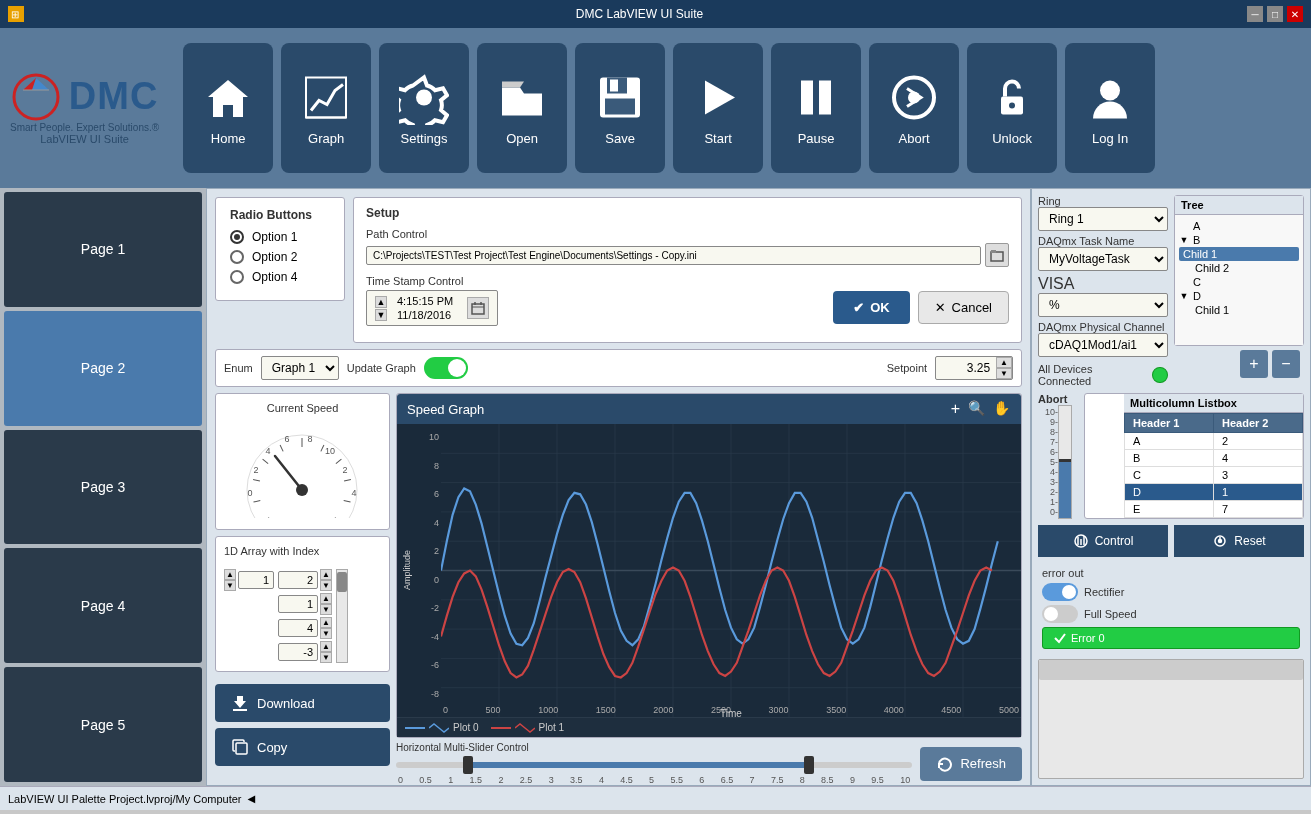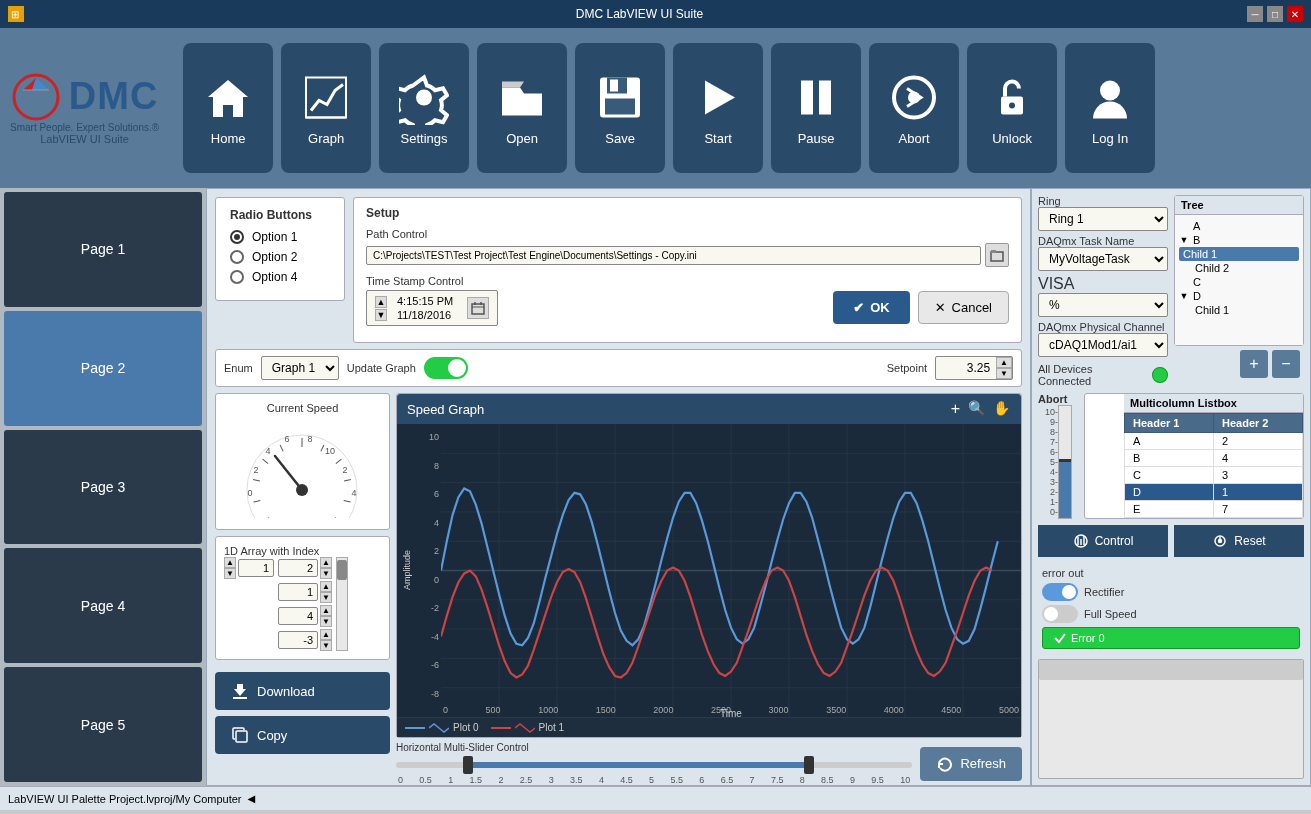--- a/index.html
+++ b/index.html
@@ -59,21 +59,21 @@
     .ok-cancel-row { display: flex; gap: 8px; justify-content: flex-end; }
     .ok-btn { background: #2a5a8c; color: white; border: none; border-radius: 4px; padding: 8px 20px; font-size: 13px; font-weight: bold; cursor: pointer; display: flex; align-items: center; gap: 6px; }
     .cancel-btn { background: #e8e8e8; border: 1px solid #aaa; border-radius: 4px; padding: 8px 16px; font-size: 13px; cursor: pointer; display: flex; align-items: center; gap: 6px; }
 
     
     .gauge-section { background: white; border: 1px solid #aab; border-radius: 3px; padding: 8px; text-align: center; min-width: 165px; }
     .gauge-title { font-size: 11px; color: #333; margin-bottom: 4px; }
 
     
     .array-section { background: white; border: 1px solid #aab; border-radius: 3px; padding: 8px; min-width: 165px; }
-    .array-title { font-size: 11px; color: #333; margin-bottom: 0; }
+    .array-title { font-size: 11px; color: #333; margin-bottom: 12px; }
     .array-grid { display: flex; gap: 4px; }
     .array-index-ctrl { display: flex; flex-direction: column; }
     .array-spinbox { width: 36px; border: 1px solid #888; border-radius: 2px; padding: 2px 4px; font-size: 11px; text-align: right; background: #f8f8f0; }
     .array-values-col { display: flex; flex-direction: column; gap: 2px; }
     .array-val-row { display: flex; gap: 2px; align-items: center; }
     .array-val { width: 40px; border: 1px solid #888; border-radius: 2px; padding: 2px 4px; font-size: 11px; text-align: right; background: #f8f8f0; }
 
     
     .action-btns { display: flex; flex-direction: column; gap: 6px; margin-top: 6px; }
     .download-btn, .copy-btn { background: #2a4a6a; color: white; border: none; border-radius: 4px; padding: 10px 16px; font-size: 13px; cursor: pointer; display: flex; align-items: center; gap: 8px; min-width: 110px; }

